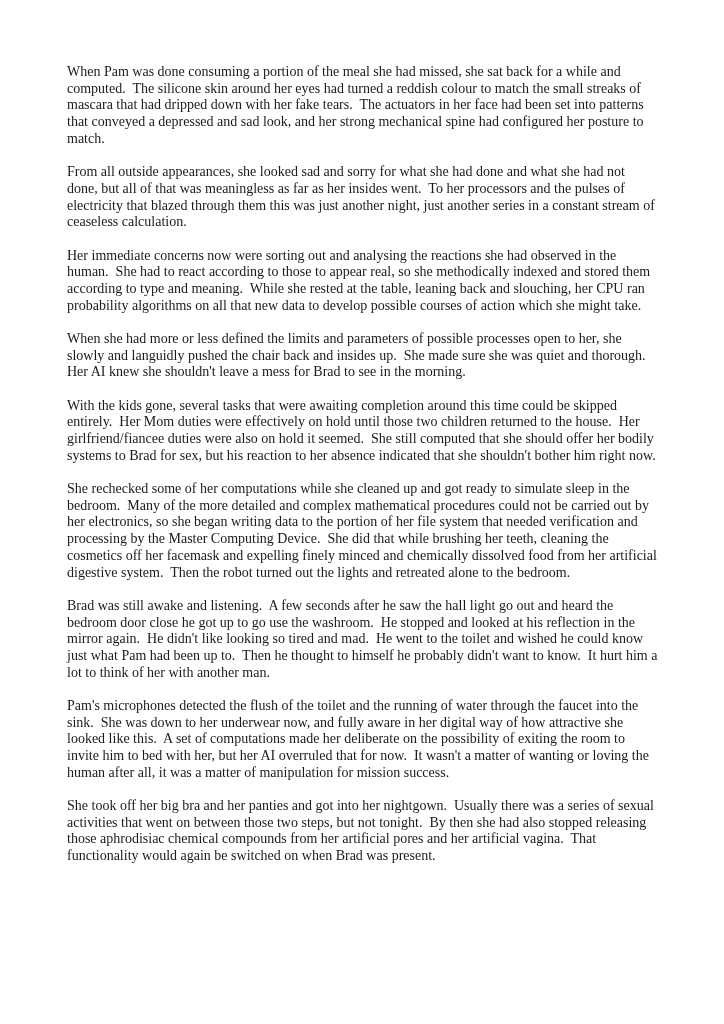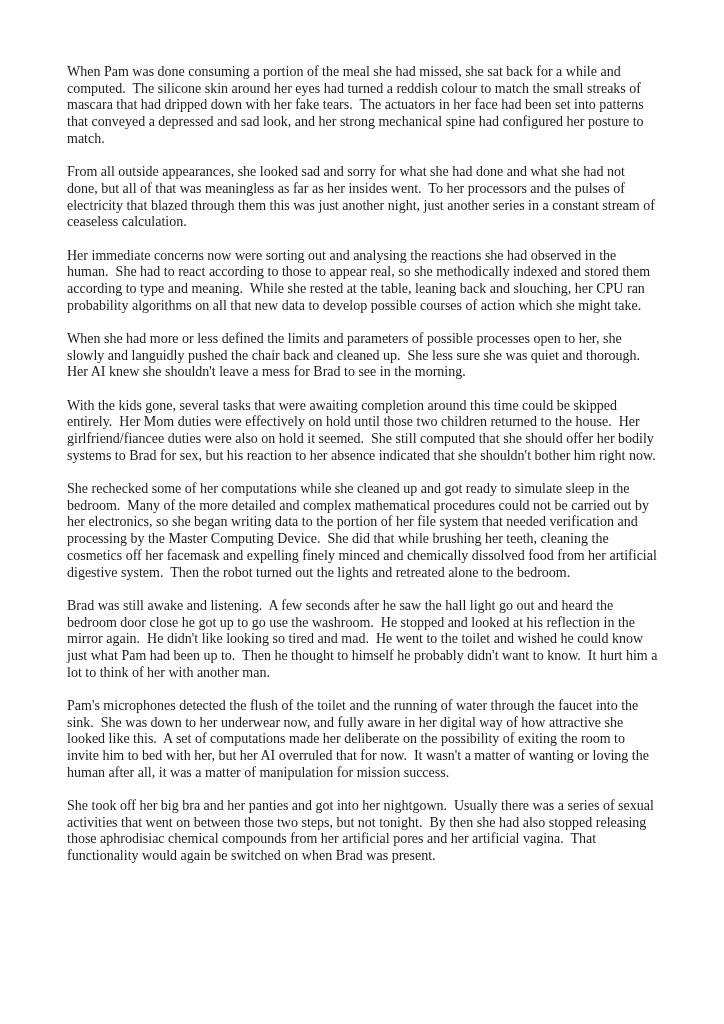--- a/index.html
+++ b/index.html
@@ -38,20 +38,20 @@
     }
   </style>
 </head>
 <body>
 
 <div class="page">
   <div class="page-content">
     <p>When Pam was done consuming a portion of the meal she had missed, she sat back for a while and computed.  The silicone skin around her eyes had turned a reddish colour to match the small streaks of mascara that had dripped down with her fake tears.  The actuators in her face had been set into patterns that conveyed a depressed and sad look, and her strong mechanical spine had configured her posture to match.</p>
     <p>From all outside appearances, she looked sad and sorry for what she had done and what she had not done, but all of that was meaningless as far as her insides went.  To her processors and the pulses of electricity that blazed through them this was just another night, just another series in a constant stream of ceaseless calculation.</p>
     <p>Her immediate concerns now were sorting out and analysing the reactions she had observed in the human.  She had to react according to those to appear real, so she methodically indexed and stored them according to type and meaning.  While she rested at the table, leaning back and slouching, her CPU ran probability algorithms on all that new data to develop possible courses of action which she might take.</p>
-    <p>When she had more or less defined the limits and parameters of possible processes open to her, she slowly and languidly pushed the chair back and cleaned up.  She less sure she was quiet and thorough.  Her AI knew she shouldn't leave a mess for Brad to see in the morning.</p>
+    <p>When she had more or less defined the limits and parameters of possible processes open to her, she slowly and languidly pushed the chair back and insides up.  She made sure she was quiet and thorough.  Her AI knew she shouldn't leave a mess for Brad to see in the morning.</p>
     <p>With the kids gone, several tasks that were awaiting completion around this time could be skipped entirely.  Her Mom duties were effectively on hold until those two children returned to the house.  Her girlfriend/fiancee duties were also on hold it seemed.  She still computed that she should offer her bodily systems to Brad for sex, but his reaction to her absence indicated that she shouldn't bother him right now.</p>
     <p>She rechecked some of her computations while she cleaned up and got ready to simulate sleep in the bedroom.  Many of the more detailed and complex mathematical procedures could not be carried out by her electronics, so she began writing data to the portion of her file system that needed verification and processing by the Master Computing Device.  She did that while brushing her teeth, cleaning the cosmetics off her facemask and expelling finely minced and chemically dissolved food from her artificial digestive system.  Then the robot turned out the lights and retreated alone to the bedroom.</p>
     <p>Brad was still awake and listening.  A few seconds after he saw the hall light go out and heard the bedroom door close he got up to go use the washroom.  He stopped and looked at his reflection in the mirror again.  He didn't like looking so tired and mad.  He went to the toilet and wished he could know just what Pam had been up to.  Then he thought to himself he probably didn't want to know.  It hurt him a lot to think of her with another man.</p>
     <p>Pam's microphones detected the flush of the toilet and the running of water through the faucet into the sink.  She was down to her underwear now, and fully aware in her digital way of how attractive she looked like this.  A set of computations made her deliberate on the possibility of exiting the room to invite him to bed with her, but her AI overruled that for now.  It wasn't a matter of wanting or loving the human after all, it was a matter of manipulation for mission success.</p>
     <p>She took off her big bra and her panties and got into her nightgown.  Usually there was a series of sexual activities that went on between those two steps, but not tonight.  By then she had also stopped releasing those aphrodisiac chemical compounds from her artificial pores and her artificial vagina.  That functionality would again be switched on when Brad was present.</p>
   </div>
 </div>
 
 </body></html>

